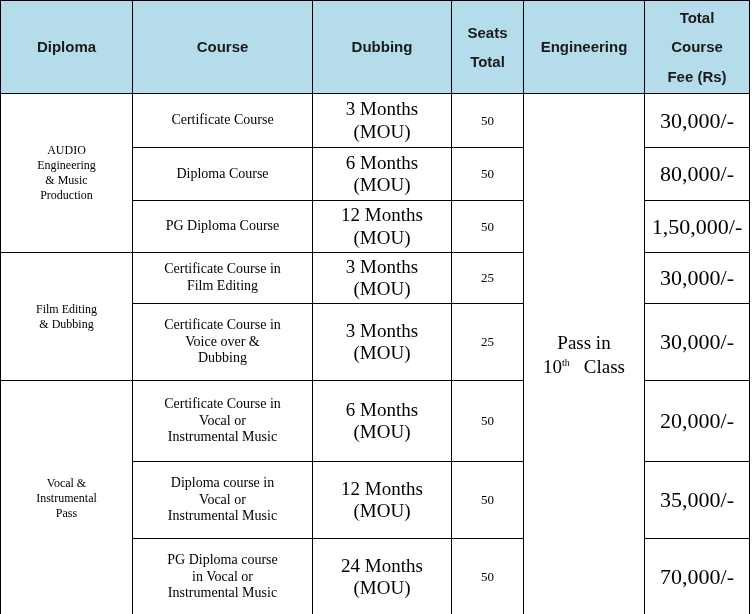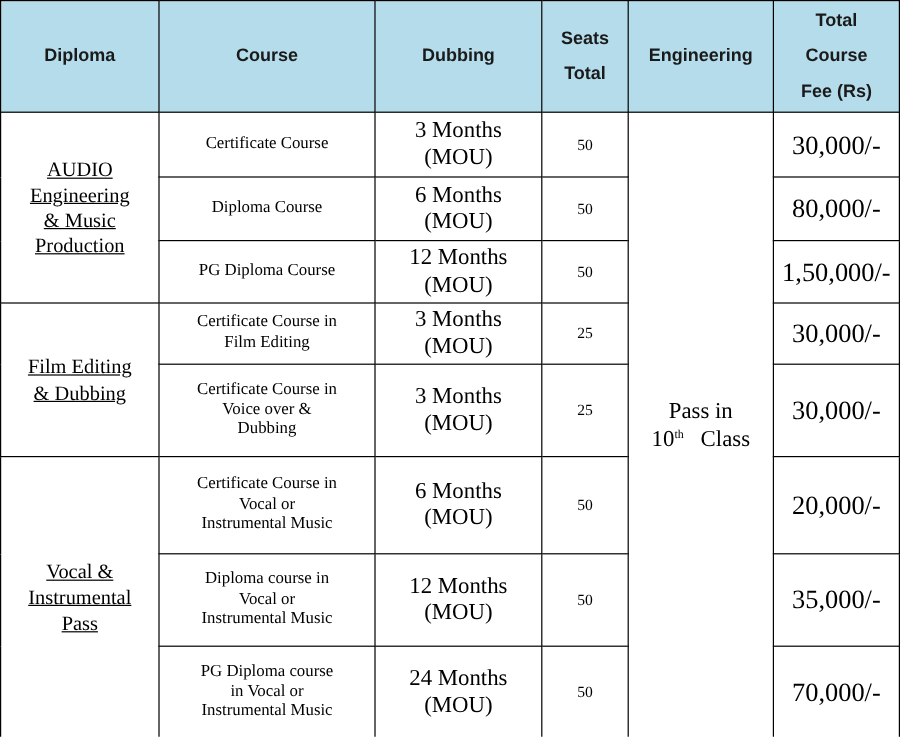--- a/index.html
+++ b/index.html
@@ -48,23 +48,22 @@
   .hd-line { display: block; }
 
   
   tbody td {
     font-size: 19px;
     line-height: 1.18;
     padding: 3px 4px;
   }
 
   td.col-program {
-    font-size: 17px;
+    font-size: 12px;
     line-height: 1.25;
-    text-decoration: underline;
   }
   td.col-course   { font-size: 14px; }
   td.col-duration { font-size: 19px; }
   td.col-seats    { font-size: 13px; }
   td.col-elig     { font-size: 19px; line-height: 1.25; }
   td.col-fee      { font-size: 22px; }
 
   .sup {
     font-size: 10px;
     vertical-align: super;

